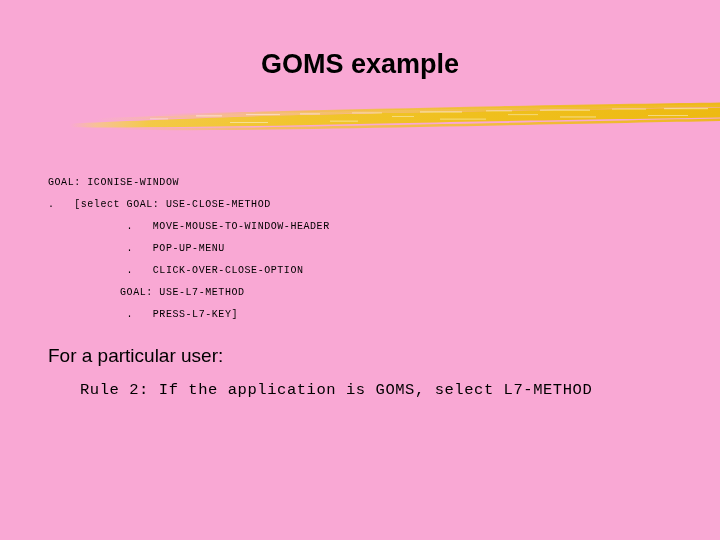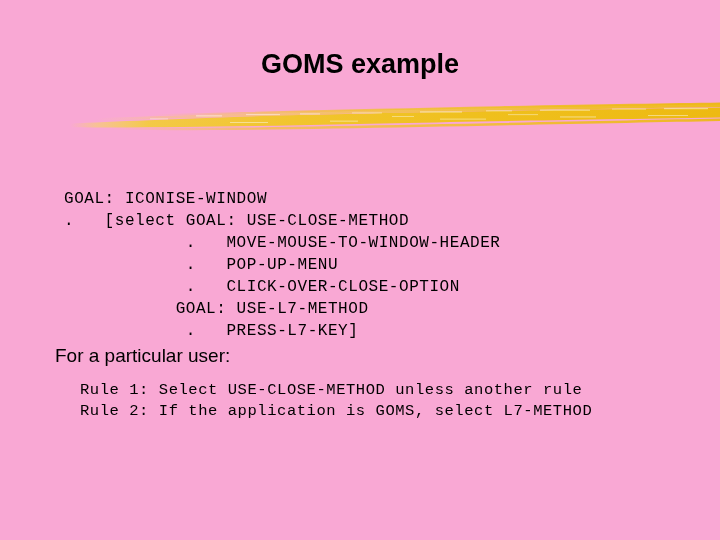--- a/index.html
+++ b/index.html
@@ -50,37 +50,37 @@
     width: 720px;
     height: 40px;
   }
 
   
   #goms-code {
     position: absolute;
     left: 48px;
     top: 172px;
     font-family: "Liberation Mono", "DejaVu Sans Mono", monospace;
-    font-size: 16px;
+    font-size: 10px;
     line-height: 22px;
     color: #000000;
     white-space: pre;
     letter-spacing: 0.55px;
-    margin: 16px;
+    margin: 0;
   }
   #goms-code .code-line {
     white-space: pre;
     display: block;
     height: 22px;
   }
 
   
   #user-heading {
     position: absolute;
-    left: 55px;
+    left: 48px;
     top: 344px;
     font-family: "Liberation Sans", sans-serif;
     font-size: 19px;
     font-weight: normal;
     color: #000000;
     line-height: 24px;
     white-space: nowrap;
   }
 
   
@@ -183,15 +183,15 @@
         <rect x="392" y="20.0" width="22" height="0.9"></rect>
         <rect x="508" y="18.2" width="30" height="0.9"></rect>
       </g>
     </svg>
   </div>
 
   <pre id="goms-code"><span class="code-line">GOAL: ICONISE-WINDOW</span><span class="code-line">.   [select GOAL: USE-CLOSE-METHOD</span><span class="code-line">            .   MOVE-MOUSE-TO-WINDOW-HEADER</span><span class="code-line">            .   POP-UP-MENU</span><span class="code-line">            .   CLICK-OVER-CLOSE-OPTION</span><span class="code-line">           GOAL: USE-L7-METHOD</span><span class="code-line">            .   PRESS-L7-KEY]</span></pre>
 
   <div id="user-heading">For a particular user:</div>
 
-  <pre id="rules-block"><span class="rule-line">Rule 1: Select USE-CLOSE-METHOD unless another rule</span><span class="rule-line">Rule 2: If the application is GOMS, select L7-METHOD</span></pre>
+  <pre id="rules-block"><span class="rule-line">Rule 2: If the application is GOMS, select L7-METHOD</span></pre>
 
 </div>
 
 </body></html>

